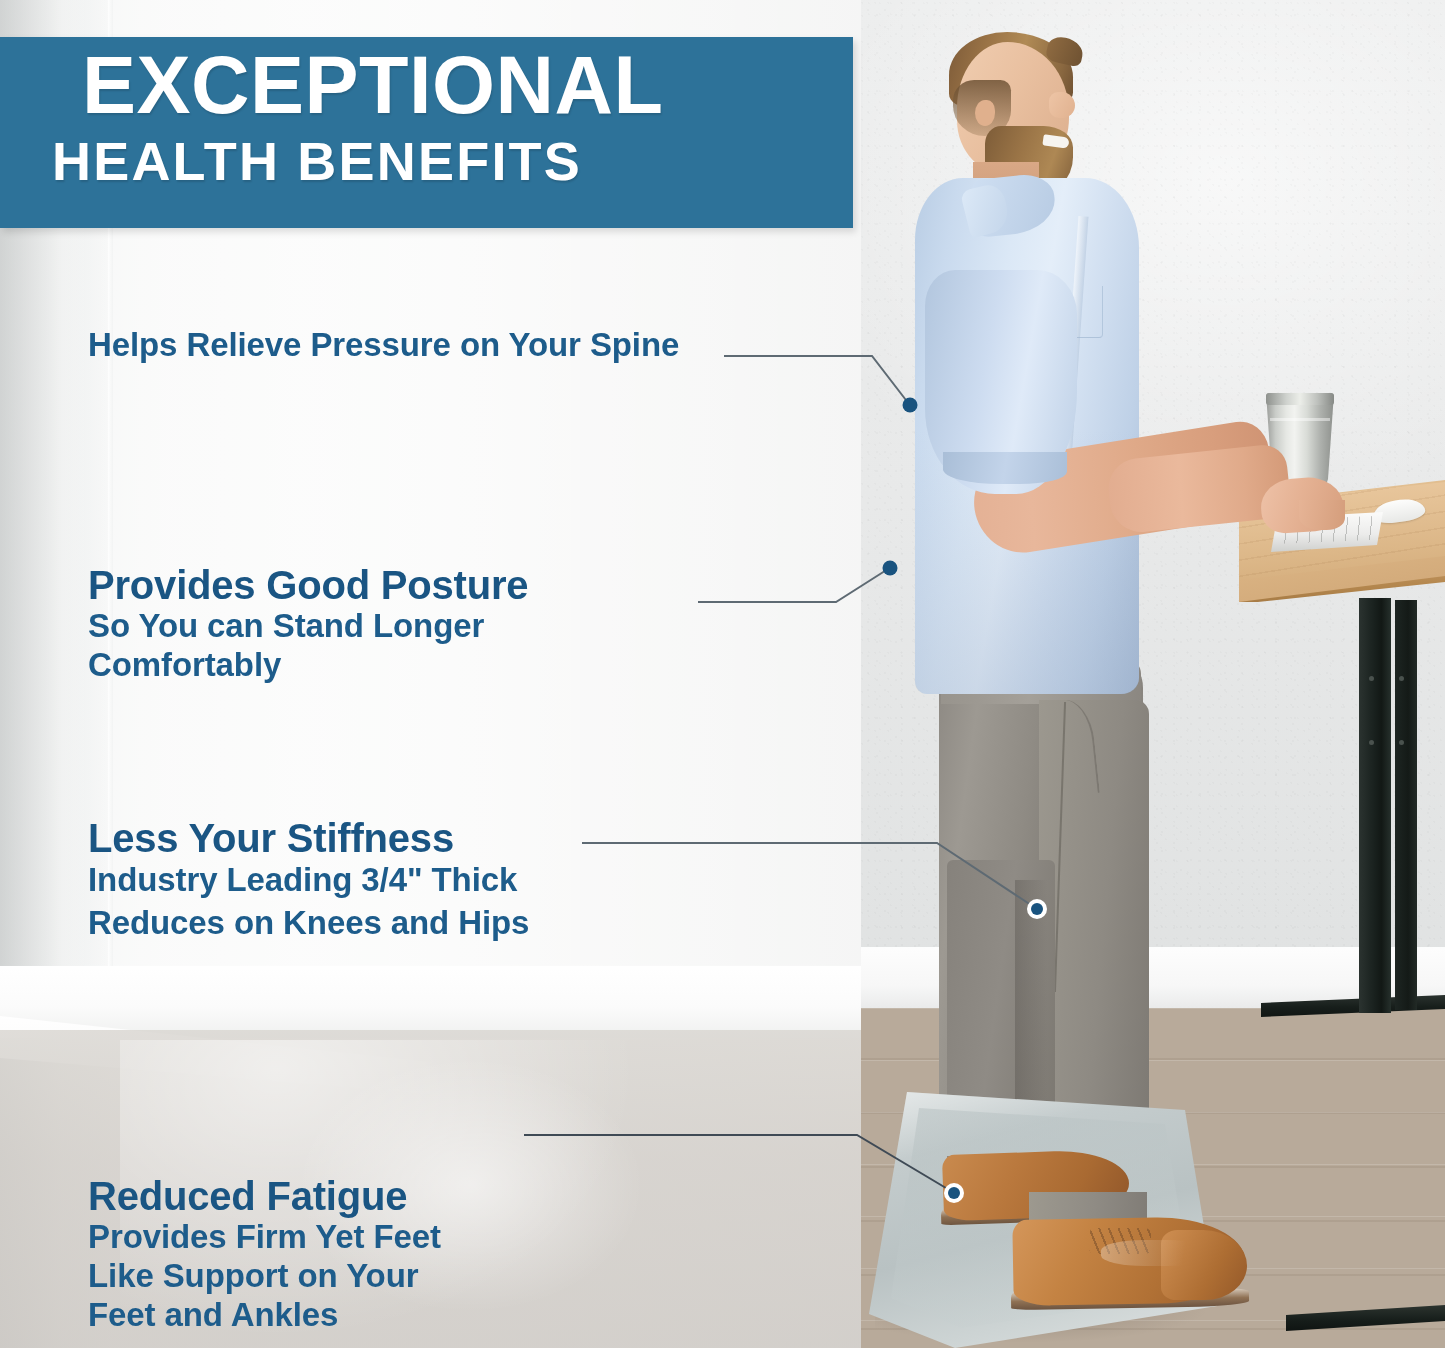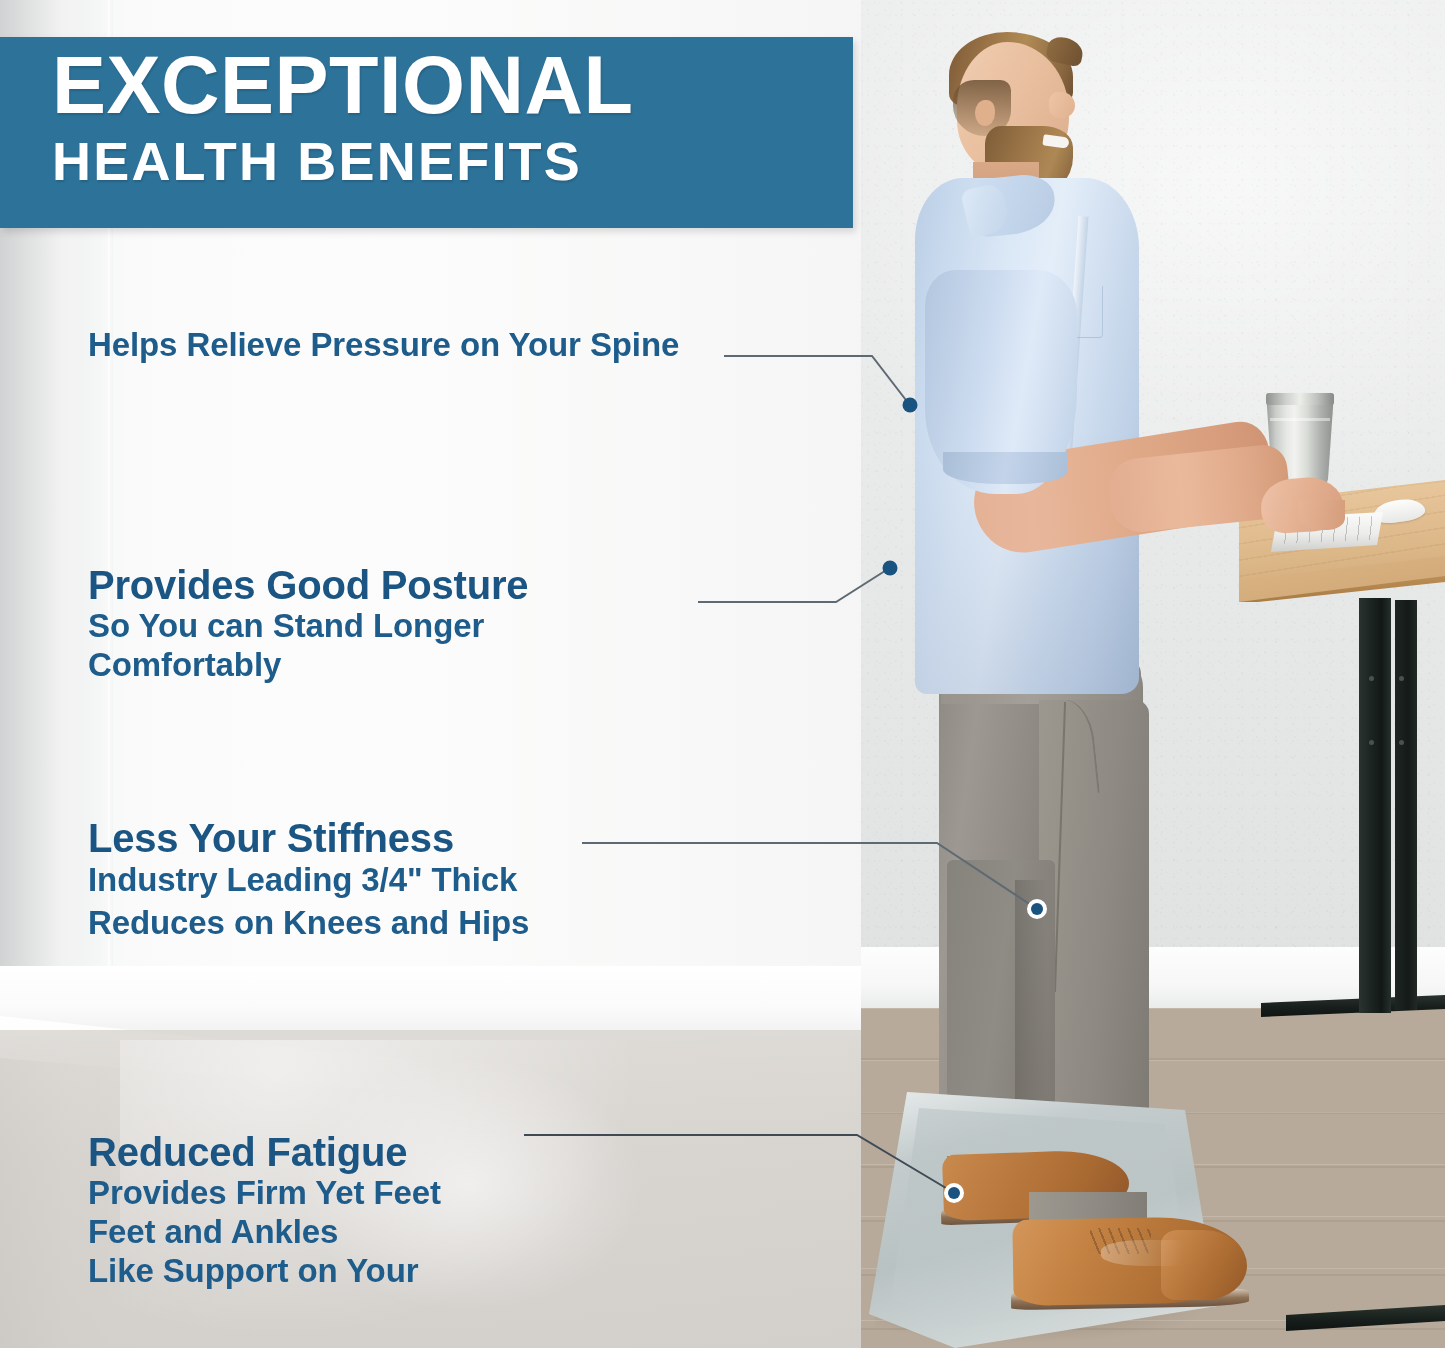--- a/index.html
+++ b/index.html
@@ -425,20 +425,21 @@
     position:absolute; left:0; top:37px; width:853px; height:191px;
     background:#2d7299;
     box-shadow:3px 4px 7px rgba(0,0,0,.13);
     padding:10px 0 0 52px;
   }
   .banner h1 {
     font-size:81px; line-height:.96; font-weight:bold; color:#ffffff;
     letter-spacing:.5px; font-family:"Liberation Sans", sans-serif;
     text-shadow:1px 2px 2px rgba(0,0,0,.14);
     white-space:nowrap;
+    margin-left:30px;
   }
   .banner h2 {
     font-size:54px; line-height:1.04; font-weight:bold; color:#ffffff;
     letter-spacing:2.2px; margin-top:8px;
     font-family:"Liberation Sans", sans-serif;
     text-shadow:1px 2px 2px rgba(0,0,0,.14);
     white-space:nowrap;
   }
 
   
@@ -587,25 +588,25 @@
     <div class="b-line">Reduces on Knees and Hips</div>
   </div>
   <div class="conn" style="left:582px;top:833px">
     <svg width="470" height="100" viewBox="0 0 470 100">
       <path d="M0 10 L355 10 L452 74" fill="none" stroke="#5e6a73" stroke-width="2"></path>
       <circle class="dot-ring" cx="455" cy="76" r="10"></circle>
       <circle class="dot-solid" cx="455" cy="76" r="6"></circle>
     </svg>
   </div>
 
-  <div class="benefit" style="top:1132px">
+  <div class="benefit" style="top:1176px">
     <div class="b-title">Reduced Fatigue</div>
     <div class="b-line">Provides Firm Yet Feet</div>
+    <div class="b-line">Like Support on Your</div>
     <div class="b-line">Feet and Ankles</div>
-    <div class="b-line">Like Support on Your</div>
   </div>
   <div class="conn" style="left:524px;top:1126px">
     <svg width="450" height="90" viewBox="0 0 450 90">
       <path d="M0 9 L333 9 L427 65" fill="none" stroke="#3f4a55" stroke-width="2"></path>
       <circle class="dot-ring" cx="430" cy="67" r="10"></circle>
       <circle class="dot-solid" cx="430" cy="67" r="6"></circle>
     </svg>
   </div>
 
 </div>

